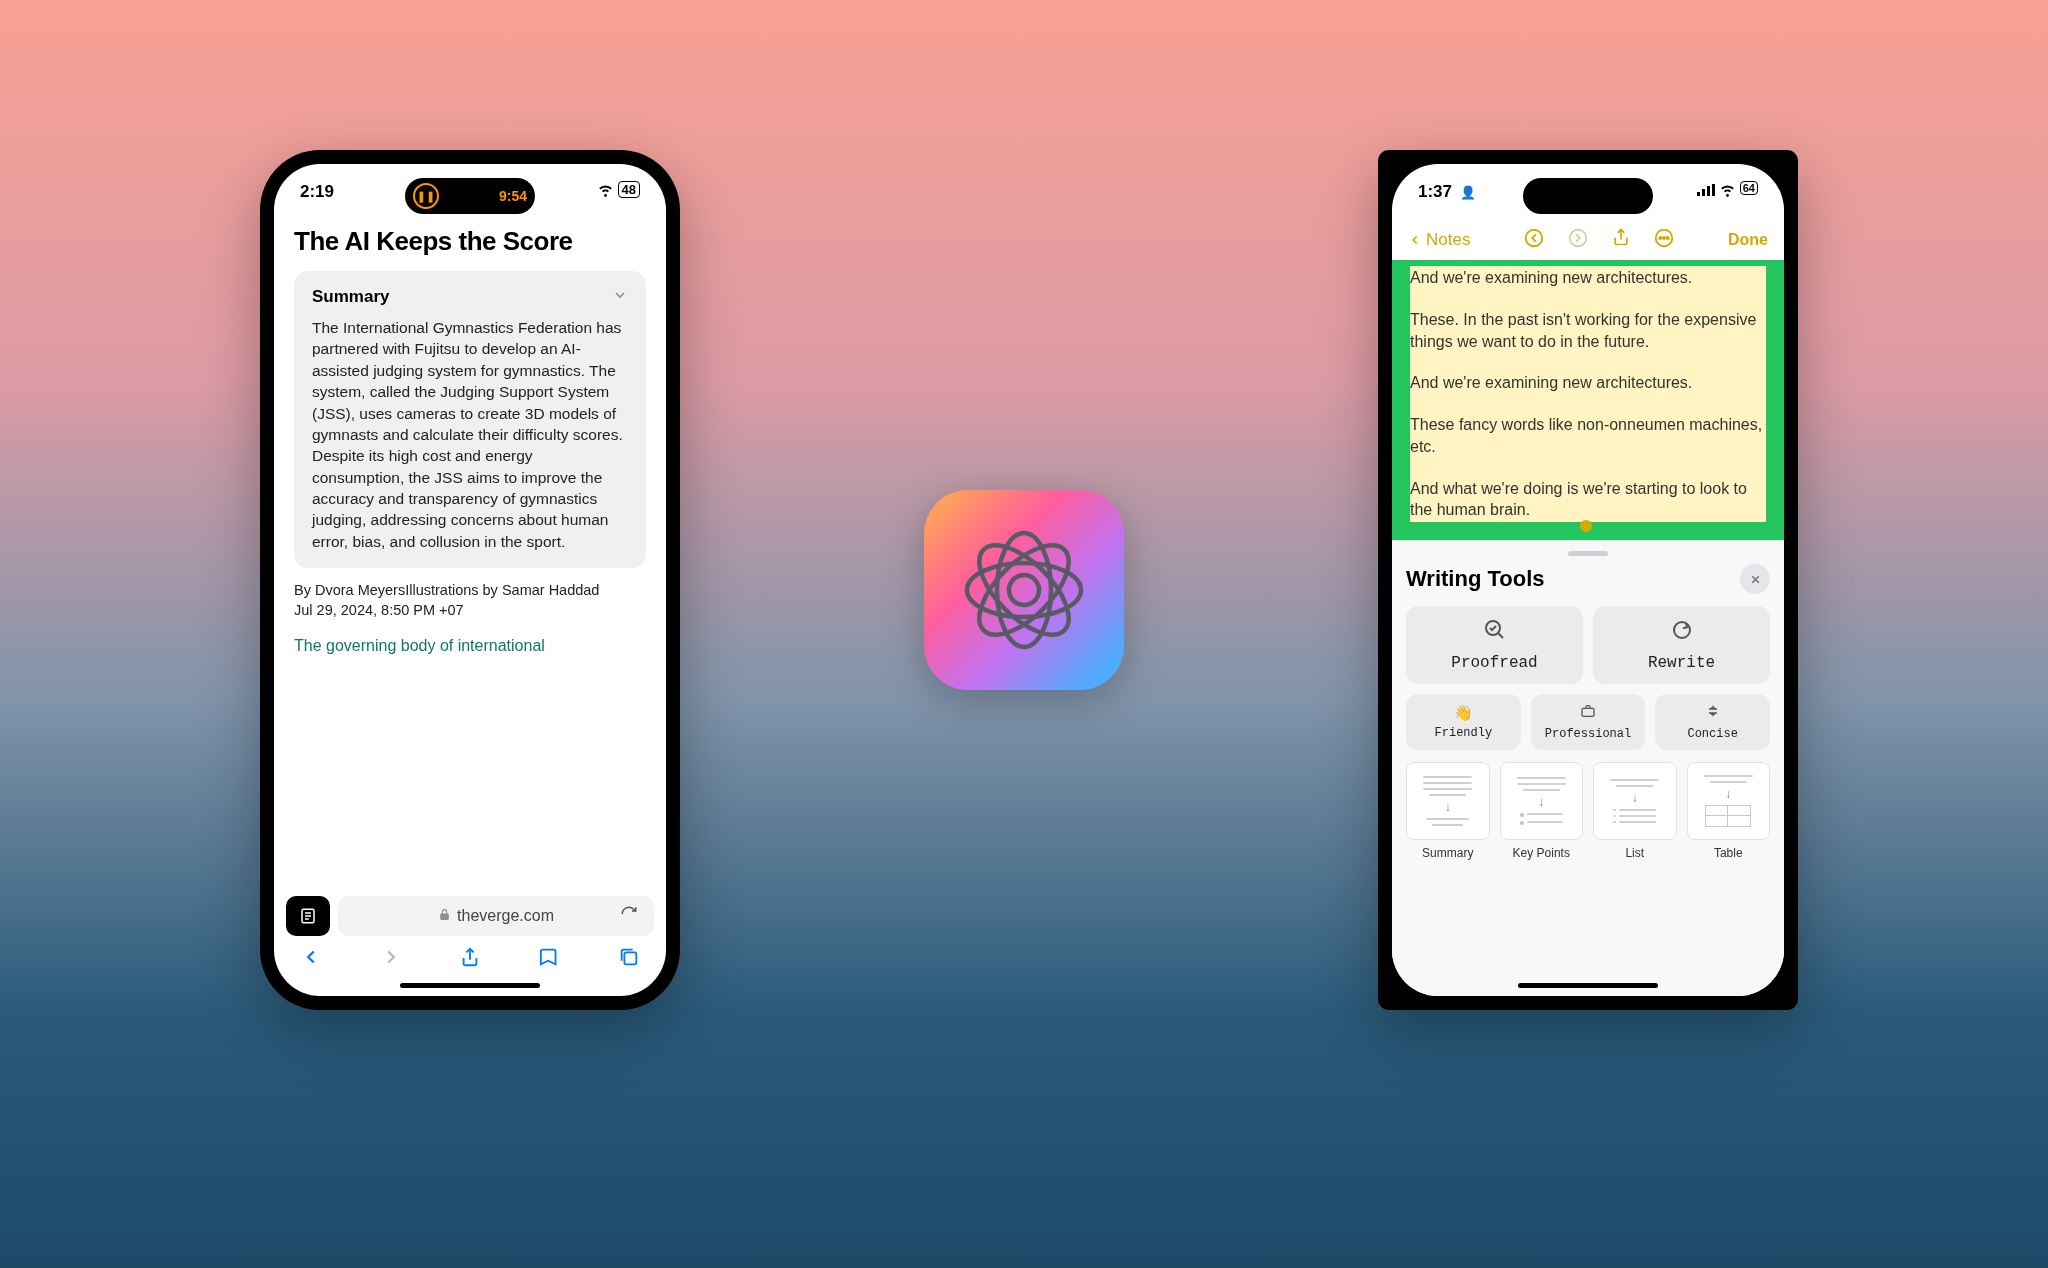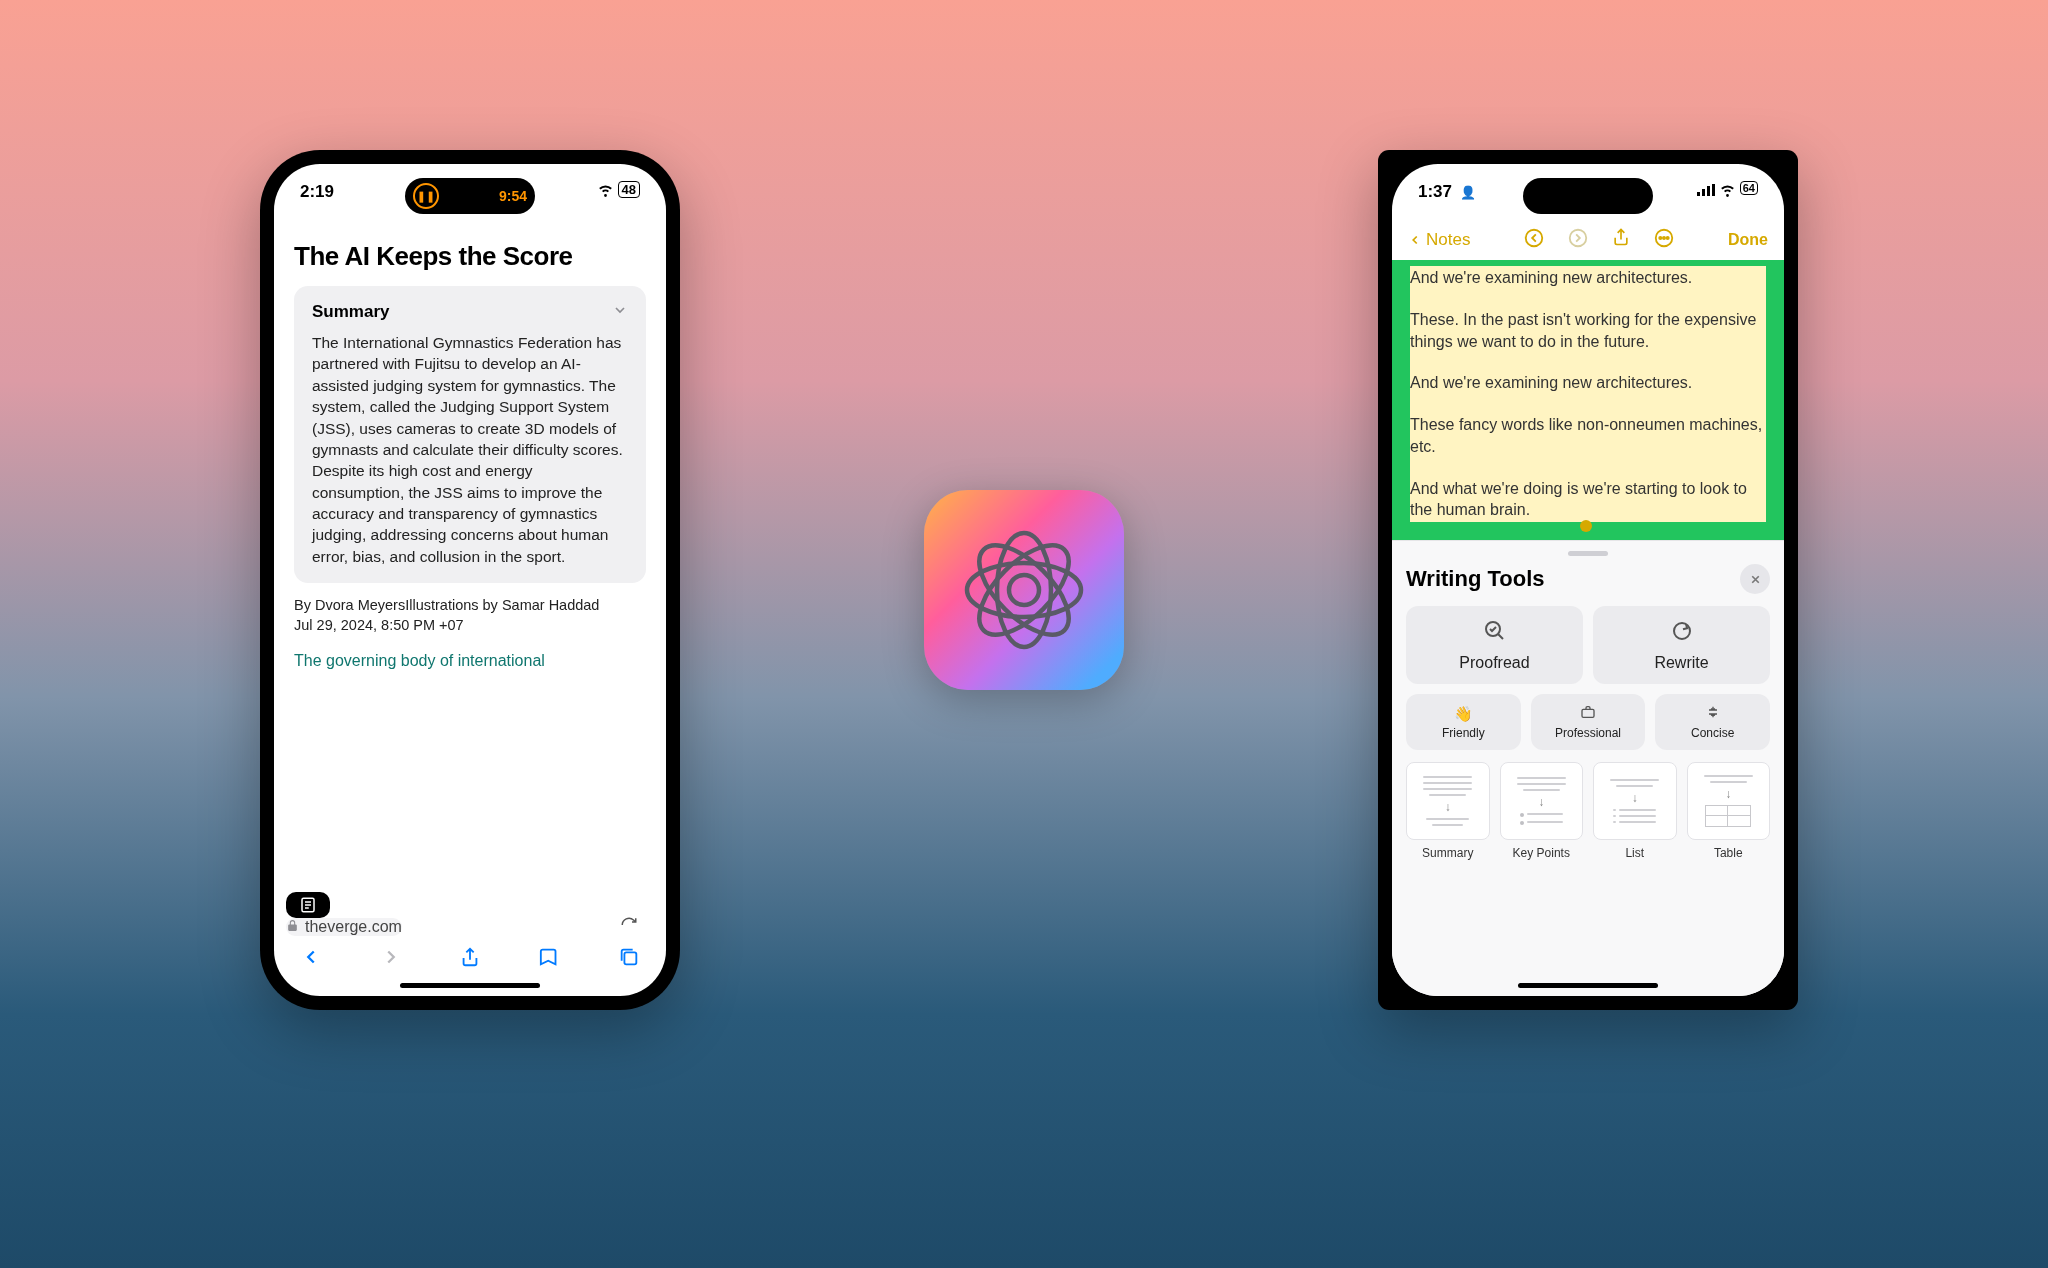--- a/index.html
+++ b/index.html
@@ -65,42 +65,41 @@
     align-items: center;
     justify-content: space-between;
     padding: 0 26px;
     font-size: 17px;
     font-weight: 600;
   }
   .status-left { width: 70px; }
   .status-right { width: 80px; display:flex; align-items:flex-start; gap:4px; justify-content:flex-end; }
   
   .article { padding: 0 20px; flex: 1; overflow: hidden; }
-  .article h1 { font-size: 26px; font-weight: 800; margin-top: 21px; margin-bottom: 14px; letter-spacing: -0.5px; }
+  .article h1 { font-size: 26px; font-weight: 800; margin-top: 6px; margin-bottom: 14px; letter-spacing: -0.5px; }
   .summary-card {
     background: #f0f0f2;
     border-radius: 14px;
     padding: 16px 18px;
     margin-bottom: 12px;
   }
   .summary-header { display:flex; justify-content:space-between; align-items:center; margin-bottom:10px; }
   .summary-title { font-weight: 700; font-size: 17px; }
   .summary-body { font-size: 15.5px; line-height: 1.38; color: #222; }
   .byline { font-size: 14.5px; color: #222; line-height:1.4; margin-bottom: 14px; }
   .body-text { font-size: 16px; line-height:1.4; color:#0f766e; }
   .safari-bottom {
     height: 110px;
     border-top: 0px solid #ddd;
     display:flex; flex-direction:column;
     padding: 6px 12px 0 12px;
   }
   .url-bar {
-    display:flex; align-items:flex-start; gap:0;
+    display:flex; align-items:flex-end; gap:0;
     height: 44px;
-    flex-direction: column;
   }
   .reader-badge {
     width: 44px; height: 40px; background:#000; border-radius:10px;
     display:flex; align-items:center; justify-content:center; color:#fff;
     margin-right: 8px;
   }
   .url-field {
     flex:1; height:40px; background:#f3f3f5; border-radius:10px;
     display:flex; align-items:center; justify-content:center; gap:6px;
     font-size:16px; color:#444;
@@ -151,21 +150,21 @@
     position:relative;
   }
   .wt-grabber { width:40px; height:5px; background:#cfcfd4; border-radius:3px; margin:0 auto 8px auto; }
   .wt-header { display:flex; justify-content:space-between; align-items:center; margin-bottom:12px; }
   .wt-title { font-size:22px; font-weight:700; }
   .wt-close { width:30px; height:30px; border-radius:15px; background:#e6e6ea; display:flex; align-items:center; justify-content:center; color:#777; font-size:15px; }
   .wt-row { display:flex; gap:10px; margin-bottom:10px; }
   .wt-btn {
     flex:1; background:#ebebee; border-radius:12px;
     display:flex; flex-direction:column; align-items:center; justify-content:center;
-    padding:12px 0; gap:6px;
+    padding:12px 0; gap:6px;font-family:Liberation Mono, monospace;
   }
   .wt-btn.big { height:78px; }
   .wt-btn.small { height:56px; padding:6px 0; gap:3px; }
   .wt-btn-label-big { font-size:16px; color:#222; }
   .wt-btn-label-sm { font-size:12px; color:#222; }
   .wt-icon { font-size:20px; color:#555; }
   .wt-icon-sm { font-size:15px; color:#555; }
   .wt-tiles { display:flex; gap:10px; margin-top:2px; }
   .wt-tile { flex:1; display:flex; flex-direction:column; align-items:center; gap:6px; }
   .tile-thumb {

